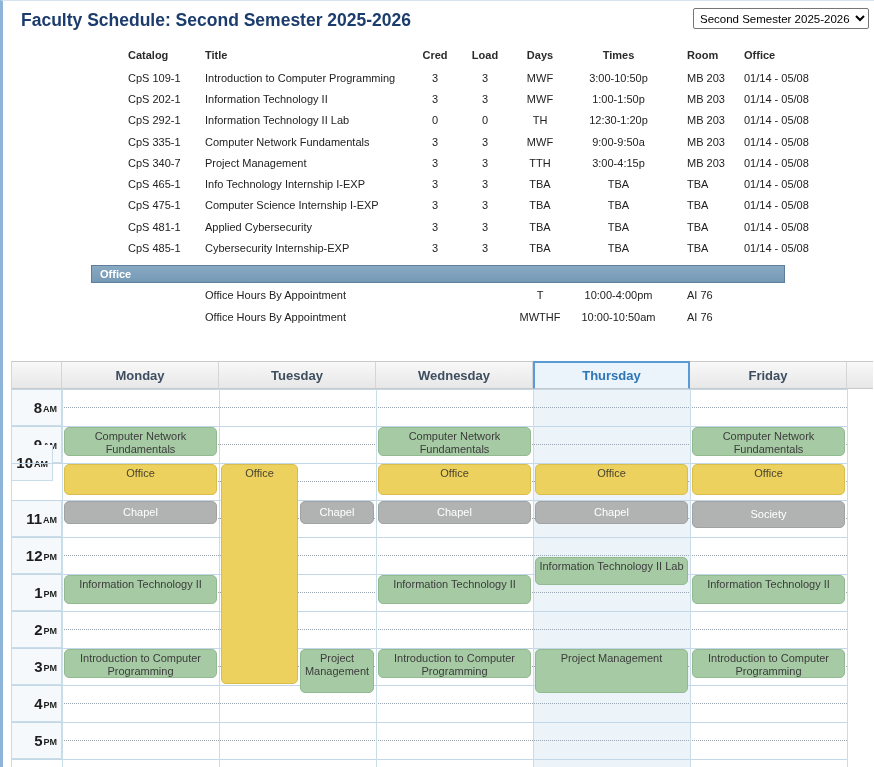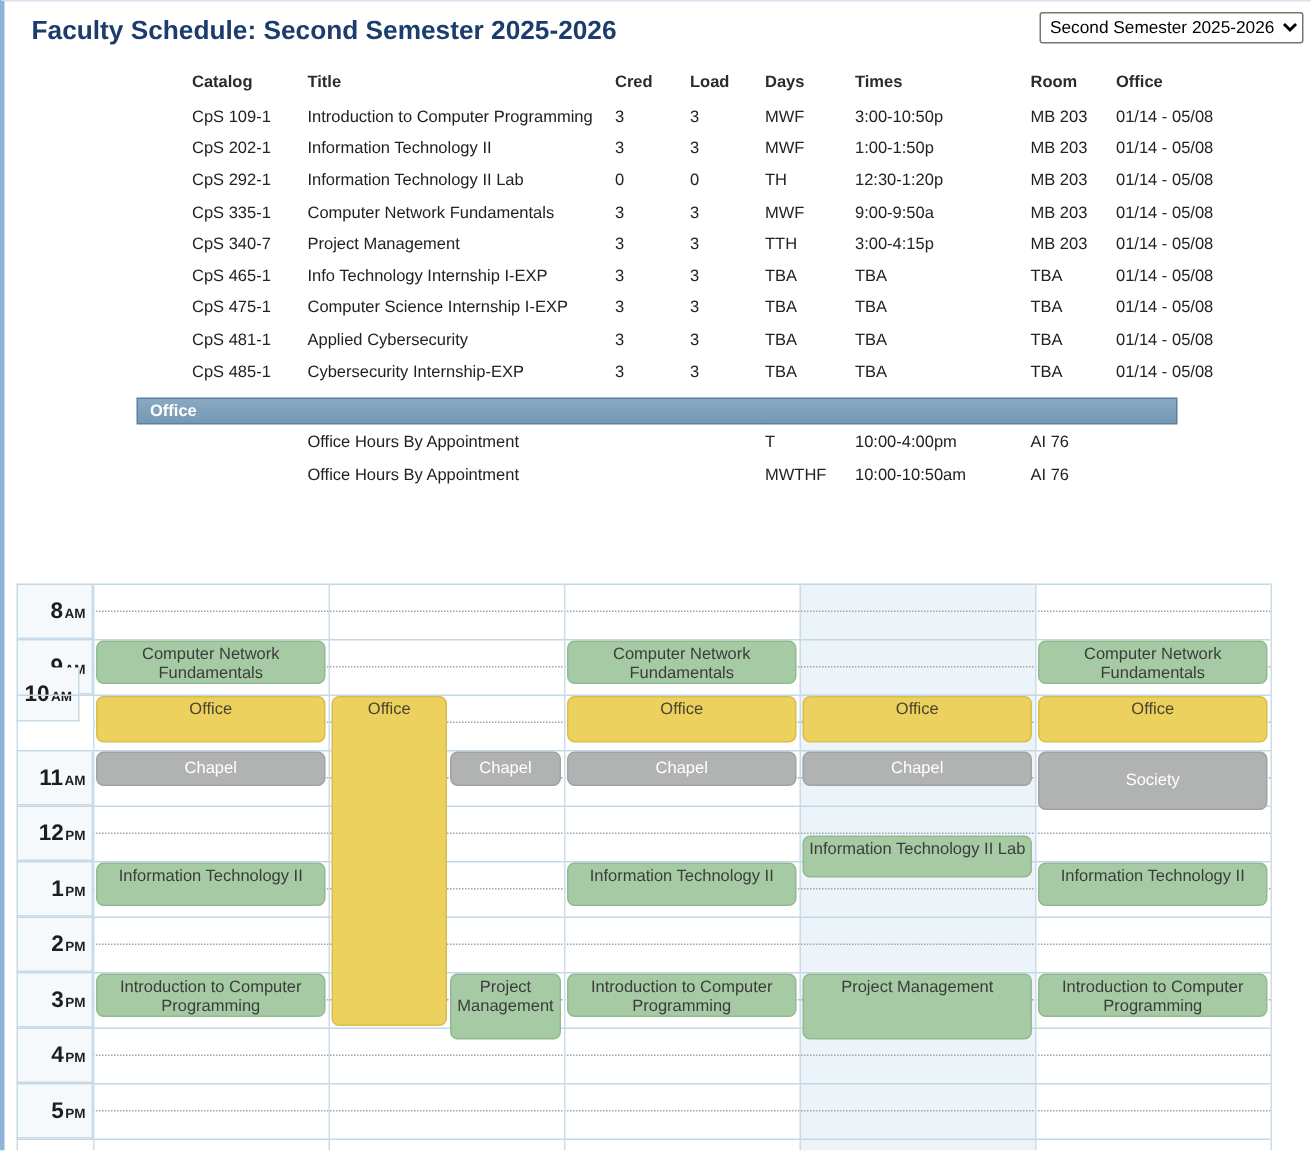--- a/index.html
+++ b/index.html
@@ -16,21 +16,21 @@
     position:absolute; top:7px; right:5px; height:21px; min-width:168px;
     font-family:"Liberation Sans", sans-serif; font-size:11.5px; color:#000;
     border:1px solid #767676; border-radius:2px; background:#fff; padding:0 2px;
   }
   
   .course-table { position:absolute; left:88px; top:46px; width:702px; font-size:11px; }
   .trow { display:grid; grid-template-columns:77px 205px 50px 50px 60px 97px 77px 78px; padding-left:8px; height:21.3px; align-items:center;margin-left:29px; }
   .trow.head { height:16px; font-weight:bold; color:#2B2B2B; margin-bottom:4px; }
   .cell { white-space:nowrap; overflow:visible; }
   .a-l { text-align:left; }
-  .a-c { }
+  .a-c { text-align:center; }
   .cell.room { padding-left:20px; }
   .section-bar {
     width:694px; height:18px; margin-top:4px; margin-bottom:2px;
     background:linear-gradient(#89A9C2,#7599B5); border:1px solid #5E7E9B;
     color:#fff; font-weight:bold; font-size:11px; line-height:16px; padding-left:8px;
   }
   .section-bar.office { margin-top:6px; }
   
   .calendar { position:absolute; left:0; top:0; width:874px; height:767px; pointer-events:none; }
   .day-header-row { position:absolute; left:8px; top:360px; width:862px; height:28px; display:flex; }
@@ -263,20 +263,29 @@
       <div class="dline" style="left: 59px; top: 665px; width: 785px;"></div>
       <div class="dline" style="left: 59px; top: 702px; width: 785px;"></div>
       <div class="dline" style="left: 59px; top: 739px; width: 785px;"></div>
       <div class="vline" style="left: 8px; top: 388px; height: 379px;"></div>
       <div class="vline" style="left: 59px; top: 388px; height: 379px;"></div>
       <div class="vline" style="left: 216px; top: 388px; height: 379px;"></div>
       <div class="vline" style="left: 373px; top: 388px; height: 379px;"></div>
       <div class="vline" style="left: 530px; top: 388px; height: 379px;"></div>
       <div class="vline" style="left: 687px; top: 388px; height: 379px;"></div>
       <div class="vline" style="left: 844px; top: 388px; height: 379px;"></div>
+      <div class="day-header-row">
+        <div class="dh-cell dh-gutter"></div>
+        <div class="dh-cell dh-day">Monday</div>
+        <div class="dh-cell dh-day">Tuesday</div>
+        <div class="dh-cell dh-day">Wednesday</div>
+        <div class="dh-cell dh-day hl">Thursday</div>
+        <div class="dh-cell dh-day">Friday</div>
+        <div class="dh-cell dh-fill"></div>
+      </div>
       <div class="event ev-class" style="left: 61px; top: 426px; width: 153px; height: 28.8333px;">
         <div class="ev-inner">Computer Network Fundamentals</div>
       </div>
       <div class="event ev-office" style="left: 61px; top: 463px; width: 153px; height: 30.6833px;">
         <div class="ev-inner">Office</div>
       </div>
       <div class="event ev-event" style="left: 61px; top: 500px; width: 153px; height: 22.6667px;">
         <div class="ev-inner">Chapel</div>
       </div>
       <div class="event ev-class" style="left: 61px; top: 574px; width: 153px; height: 28.8333px;">
@@ -320,21 +329,21 @@
       </div>
       <div class="event ev-class" style="left: 532px; top: 648px; width: 153px; height: 44.25px;">
         <div class="ev-inner">Project Management</div>
       </div>
       <div class="event ev-class" style="left: 689px; top: 426px; width: 153px; height: 28.8333px;">
         <div class="ev-inner">Computer Network Fundamentals</div>
       </div>
       <div class="event ev-office" style="left: 689px; top: 463px; width: 153px; height: 30.6833px;">
         <div class="ev-inner">Office</div>
       </div>
-      <div class="event ev-event" style="left: 689px; top: 500px; width: 153px; height: 39px;">
+      <div class="event ev-event" style="left: 689px; top: 500px; width: 153px; height: 27px;">
         <div class="ev-inner">Society</div>
       </div>
       <div class="event ev-class" style="left: 689px; top: 574px; width: 153px; height: 28.8333px;">
         <div class="ev-inner">Information Technology II</div>
       </div>
       <div class="event ev-class" style="left: 689px; top: 648px; width: 153px; height: 28.8333px;">
         <div class="ev-inner">Introduction to Computer Programming</div>
       </div>
     </div>
 </div>

